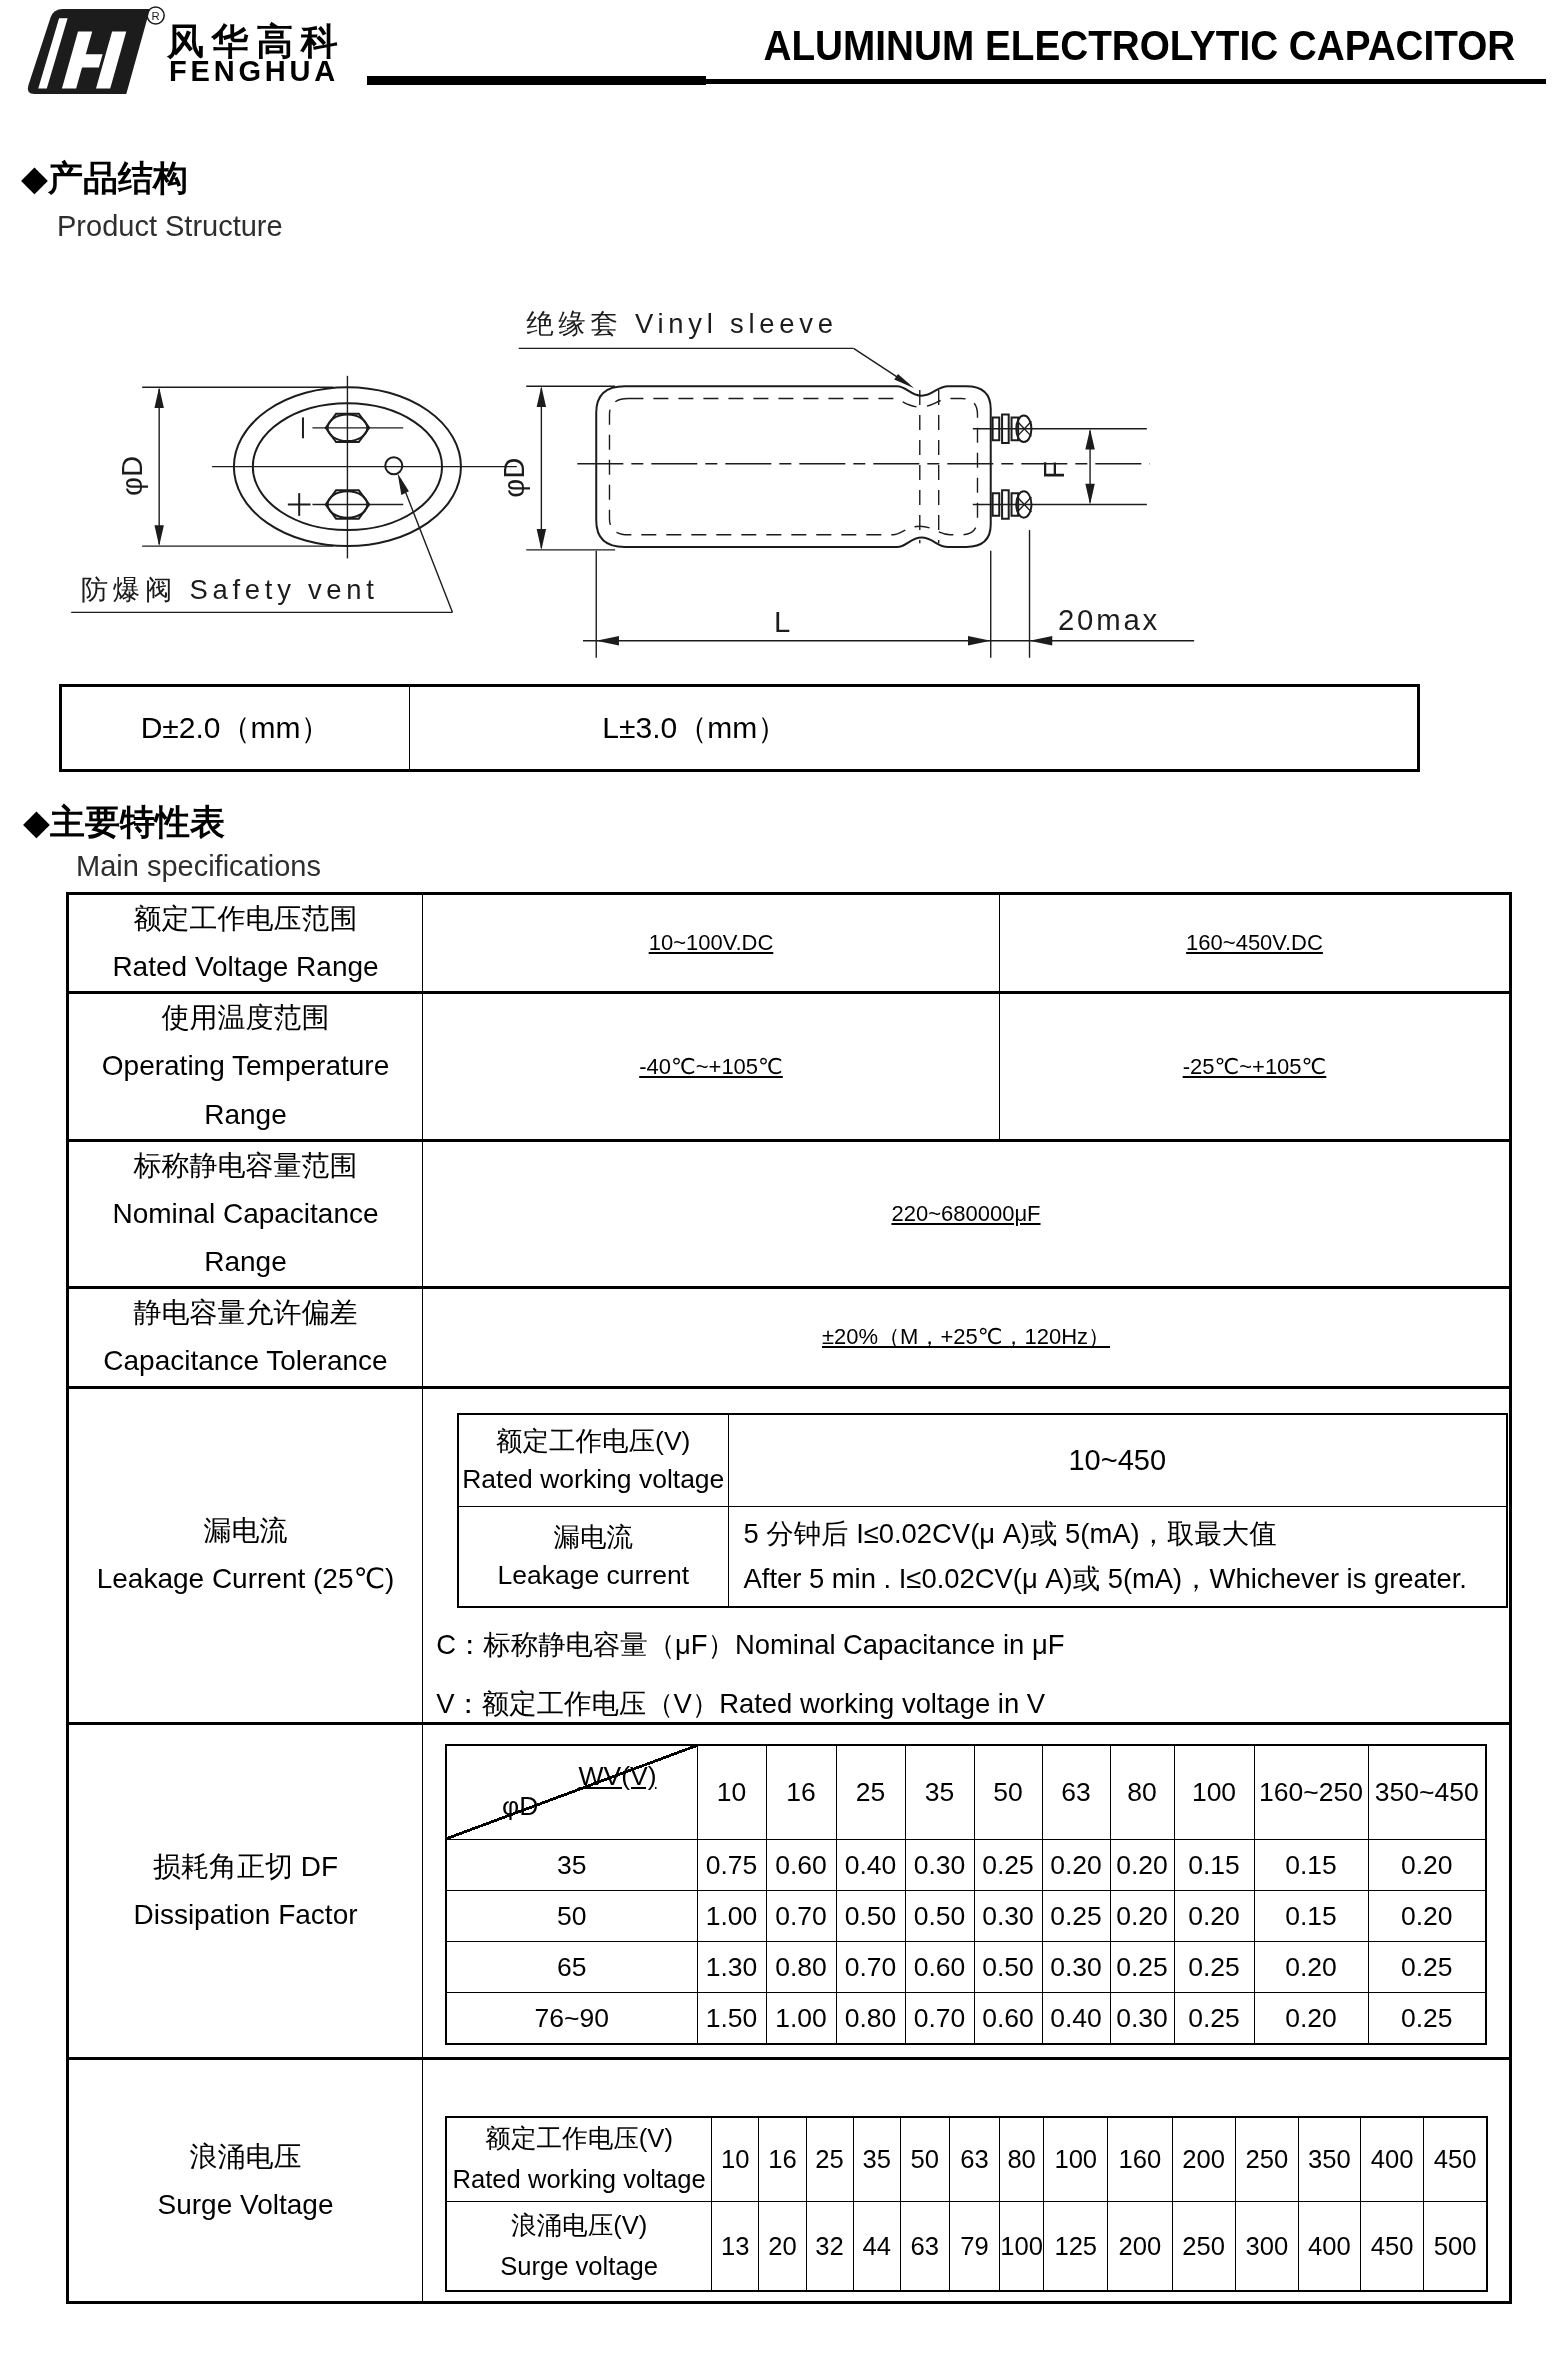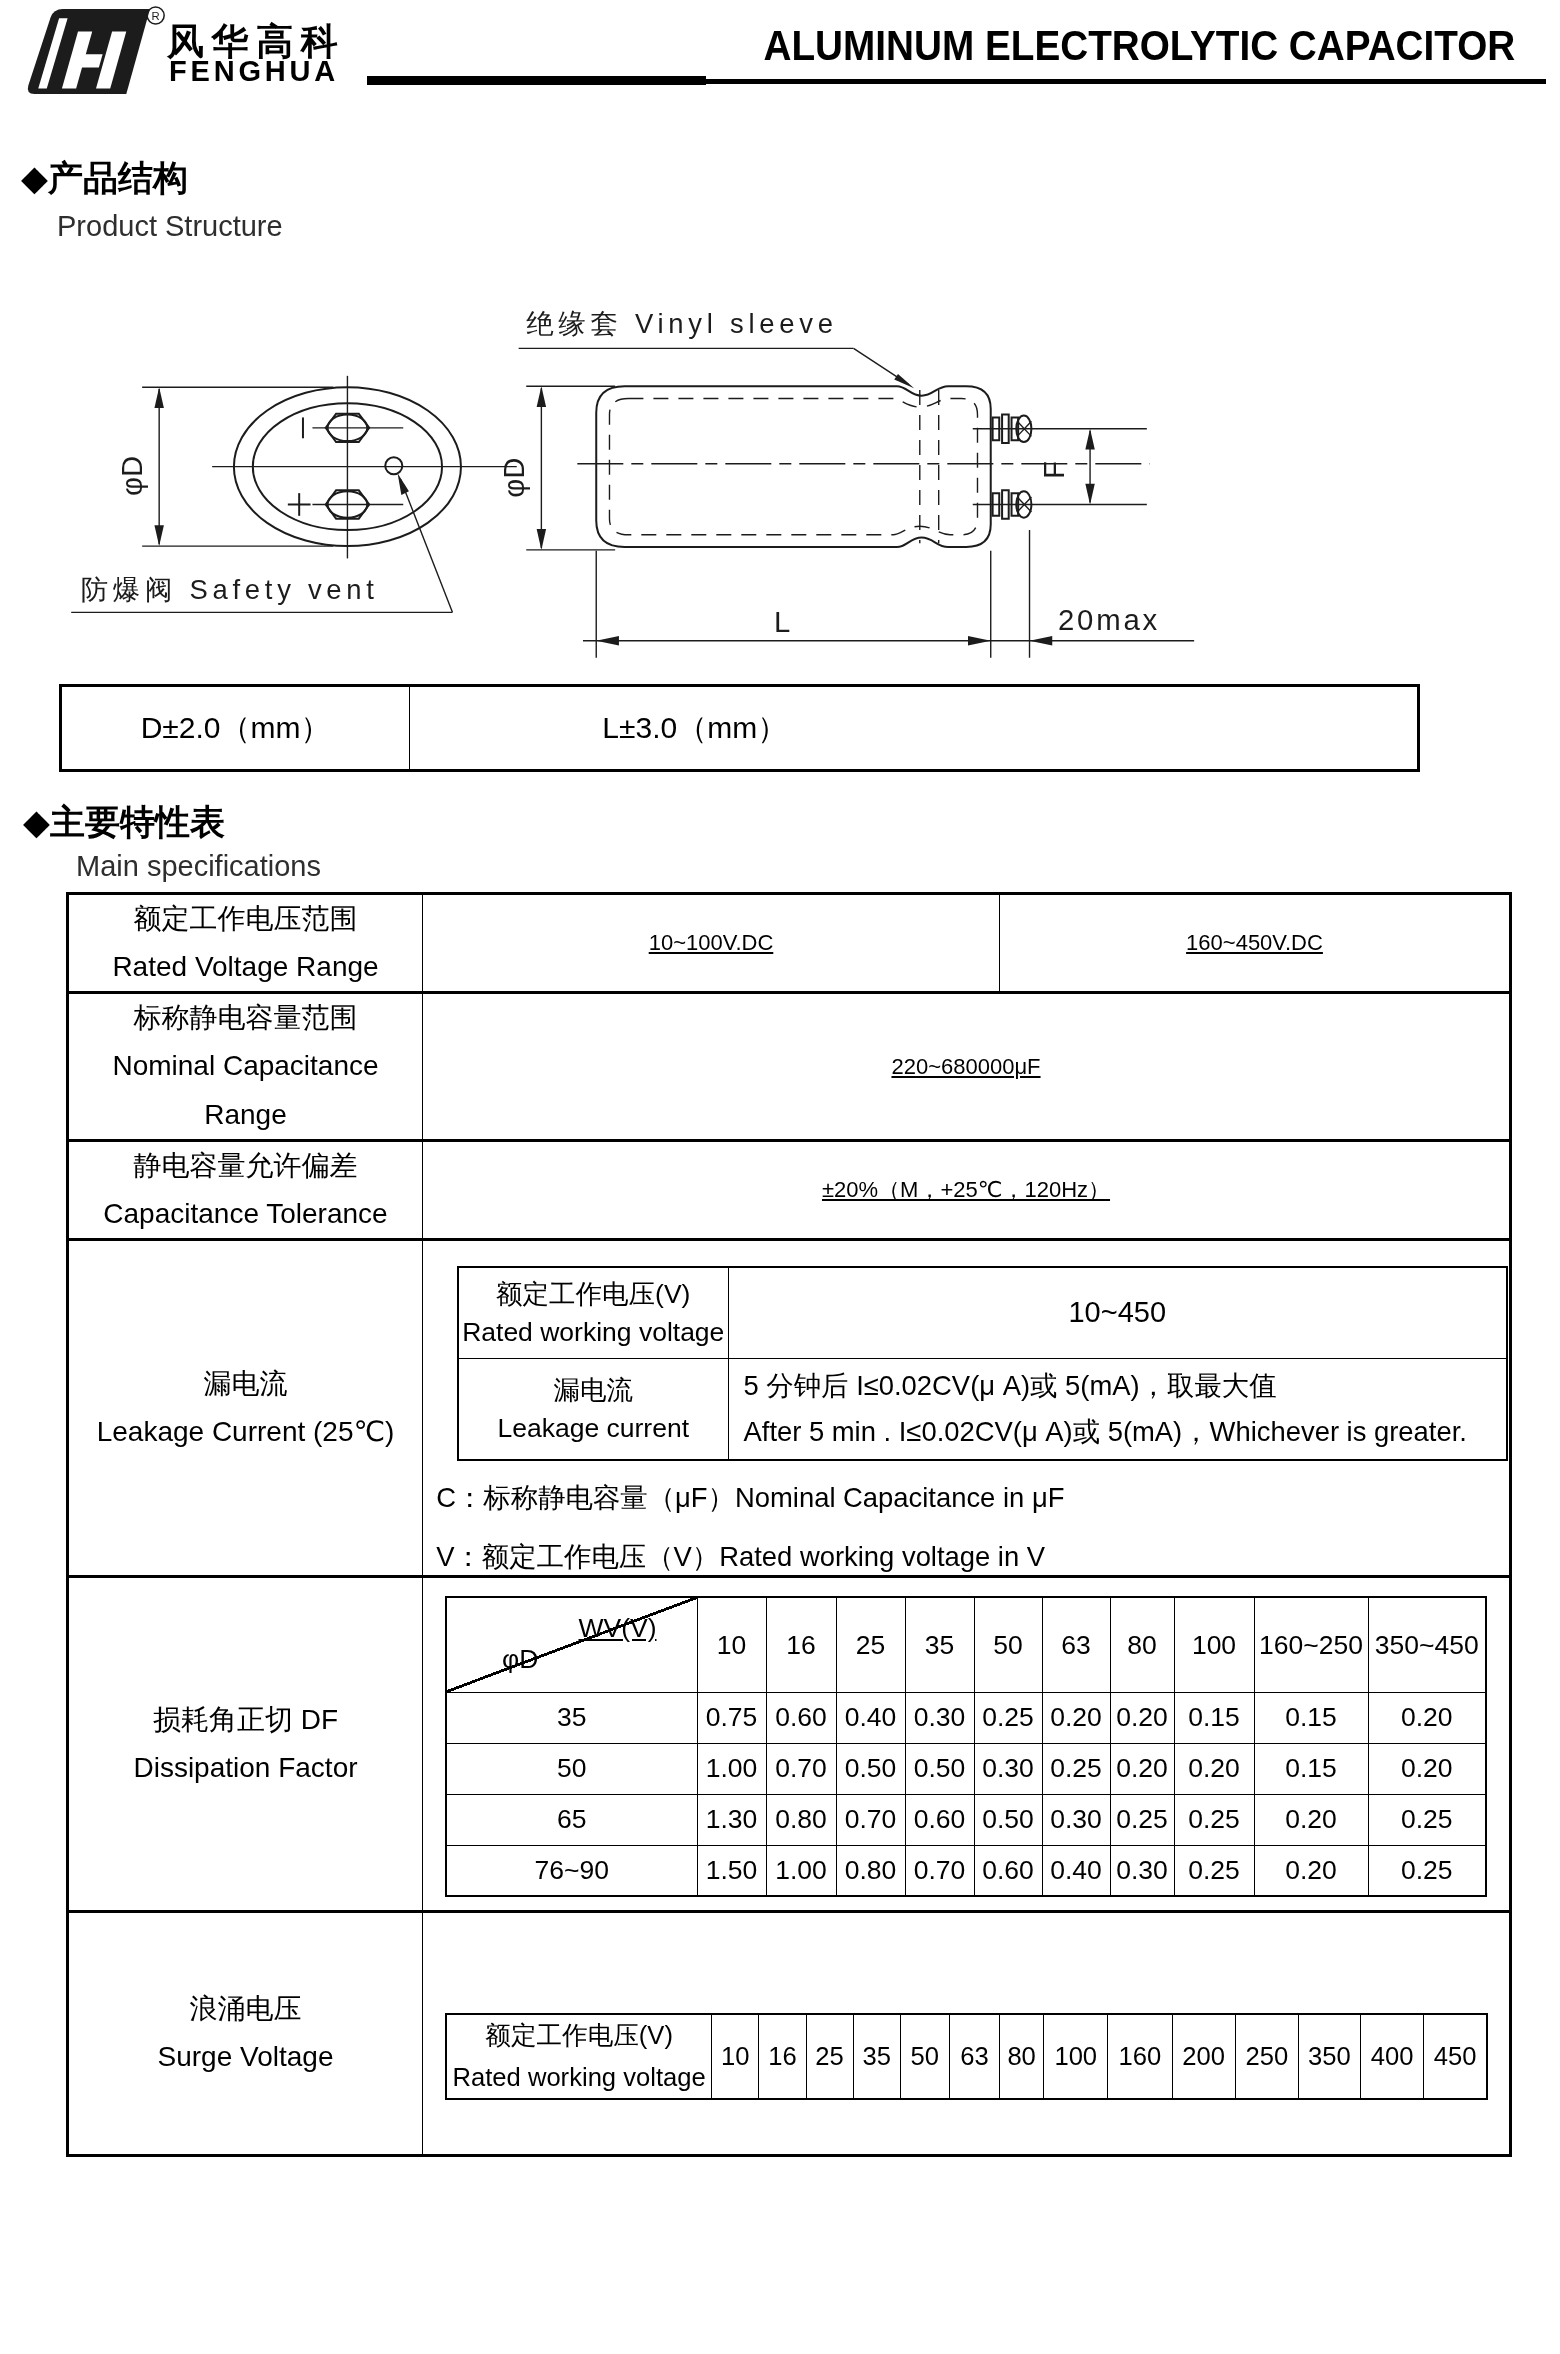--- a/index.html
+++ b/index.html
@@ -209,20 +209,29 @@
       </colgroup>
     <tbody>
     <tr class="h104">
       <td class="lblcell">
         <div>额定工作电压范围</div>
         <div>Rated Voltage Range</div>
       </td>
       <td class="valcell">10~100V.DC</td>
       <td class="valcell">160~450V.DC</td>
     </tr>
+    <tr class="h152">
+      <td class="lblcell">
+        <div>使用温度范围</div>
+        <div>Operating Temperature</div>
+        <div>Range</div>
+      </td>
+      <td class="valcell">-40℃~+105℃</td>
+      <td class="valcell">-25℃~+105℃</td>
+    </tr>
     <tr class="h155">
       <td class="lblcell">
         <div>标称静电容量范围</div>
         <div>Nominal Capacitance</div>
         <div>Range</div>
       </td>
       <td class="valcell" colspan="2">220~680000μF</td>
     </tr>
     <tr class="h103">
       <td class="lblcell">
@@ -397,20 +406,40 @@
                   <td>63</td>
                   <td>80</td>
                   <td>100</td>
                   <td>160</td>
                   <td>200</td>
                   <td>250</td>
                   <td>350</td>
                   <td>400</td>
                   <td>450</td>
                 </tr>
+          <tr class="sv-r2">
+            <td class="sv-lbl">
+              <div>浪涌电压(V)</div>
+              <div>Surge voltage</div>
+            </td>
+          <td>13</td>
+                  <td>20</td>
+                  <td>32</td>
+                  <td>44</td>
+                  <td>63</td>
+                  <td>79</td>
+                  <td>100</td>
+                  <td>125</td>
+                  <td>200</td>
+                  <td>250</td>
+                  <td>300</td>
+                  <td>400</td>
+                  <td>450</td>
+                  <td>500</td>
+                </tr>
         </tbody>
             </table>
       </td>
     </tr>
   </tbody>
     </table>
 
 </div>
 
 

